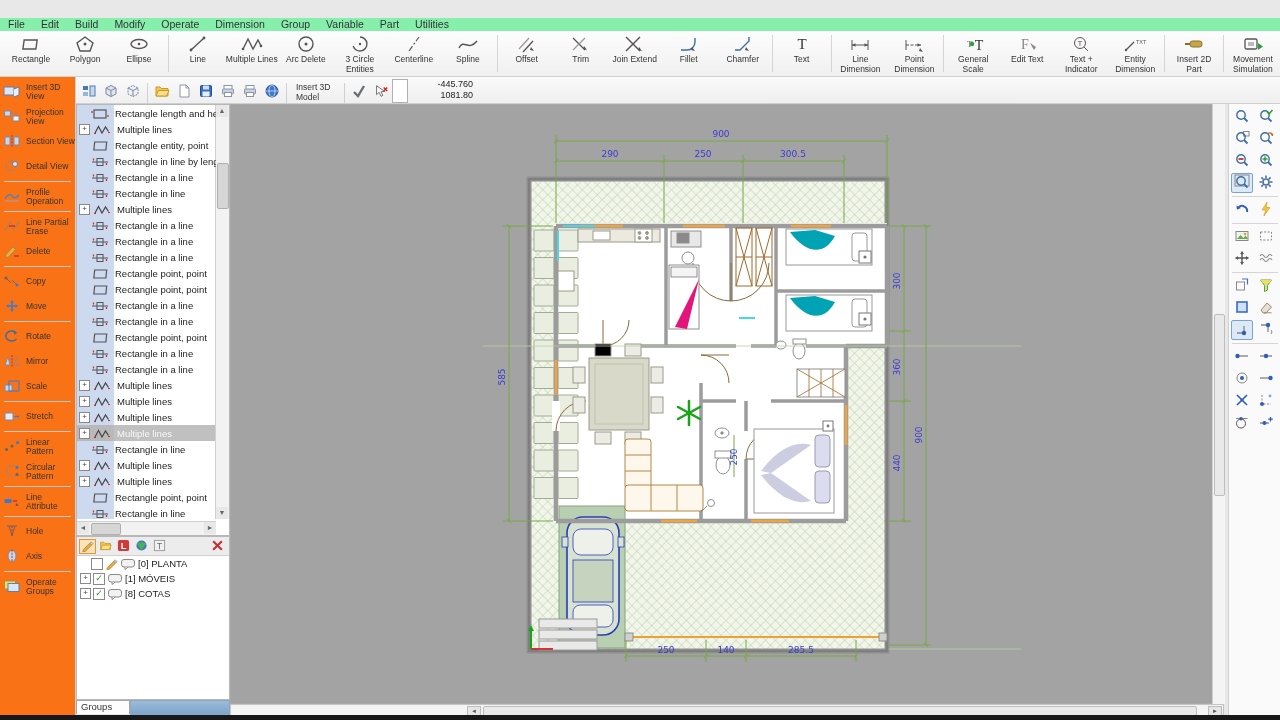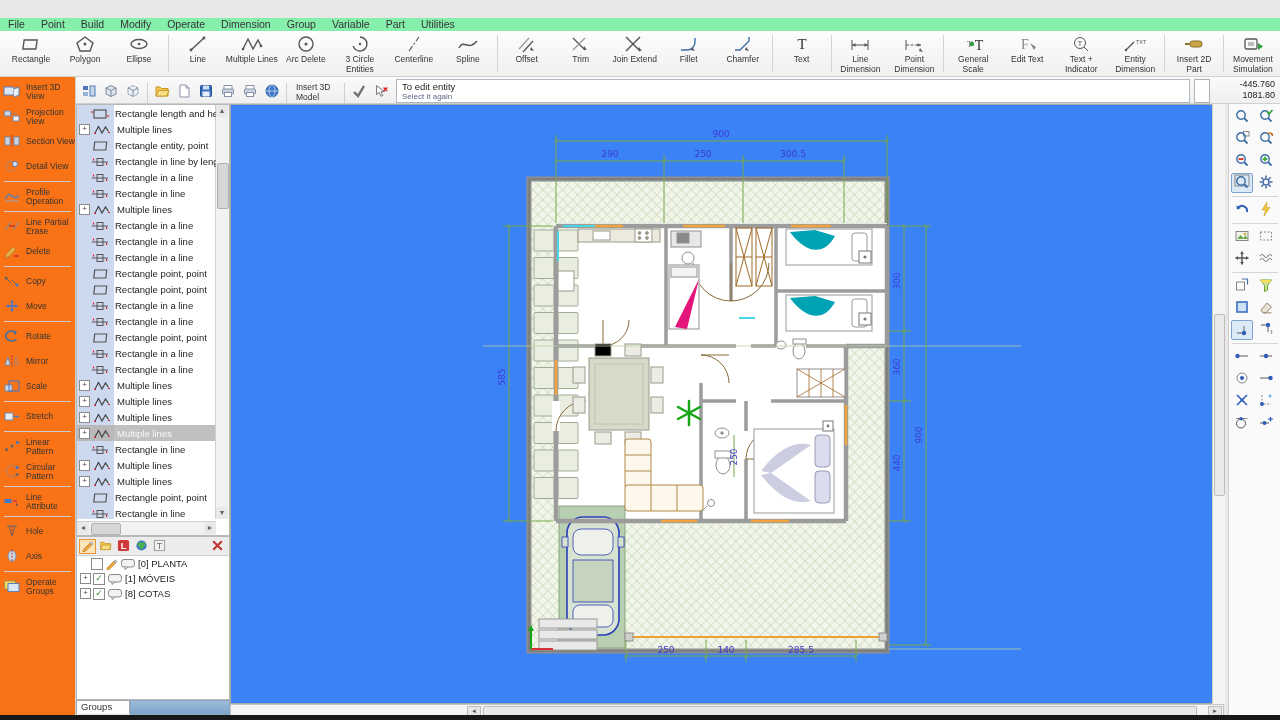--- a/index.html
+++ b/index.html
@@ -100,21 +100,21 @@
   .grow .pn{width:13px;height:13px;flex:none;margin-right:2px;}
   .grow .pn svg{width:13px;height:13px;}
   .grow .lab{font-size:9.5px;color:#222;white-space:nowrap;}
   
   #tabstrip{position:absolute;left:76px;top:700px;width:154px;height:15px;background:#e4e4e4;
     display:flex;}
   #tab-groups{width:54px;height:14px;background:#fdfdfd;border:1px solid #a8a8a8;border-bottom:none;
     font-size:9.5px;padding-left:4px;box-sizing:border-box;color:#333;}
   #tabfill{flex:1;background:linear-gradient(#9dbbd8,#7da6cc);border:1px solid #8aa8c4;}
   
-  #canvas{position:absolute;left:230px;top:104px;width:994px;height:600px;background:#3b82f6;
+  #canvas{position:absolute;left:230px;top:104px;width:994px;height:600px;background:#a3a3a3;
     border:1px solid #a8a8a8;box-sizing:border-box;overflow:hidden;}
   #plan{position:absolute;left:0;top:0;width:994px;height:600px;}
   #canvas-hscroll{position:absolute;left:230px;top:704px;width:994px;height:12px;background:#f4f4f4;
     border:1px solid #c4c4c4;box-sizing:border-box;}
   #canvas-hscroll .arl{position:absolute;left:236px;top:1px;width:12px;height:9px;background:#e6e6e6;
     border:1px solid #bdbdbd;font-size:6px;line-height:9px;text-align:center;color:#555;}
   #canvas-hscroll .thumb{position:absolute;left:252px;top:1px;width:712px;height:9px;
     background:#e9e9e9;border:1px solid #bdbdbd;border-radius:2px;}
   #canvas-hscroll .arr{position:absolute;right:1px;top:1px;width:12px;height:9px;background:#e6e6e6;
     border:1px solid #bdbdbd;font-size:6px;line-height:9px;text-align:center;color:#555;}
@@ -134,21 +134,21 @@
   
   #taskstrip{position:absolute;left:0;top:715px;width:1280px;height:5px;background:#181818;}
   .dimtxt{fill:#3b3bd1;font-size:9px;font-family:"DejaVu Sans",sans-serif;}
 </style>
 </head>
 <body>
 
 <div id="app">
   <div id="menubar">
       <span>File</span>
-      <span>Point</span>
+      <span>Edit</span>
       <span>Build</span>
       <span>Modify</span>
       <span>Operate</span>
       <span>Dimension</span>
       <span>Group</span>
       <span>Variable</span>
       <span>Part</span>
       <span>Utilities</span>
     </div>
   <div id="toolbar1">
@@ -409,24 +409,20 @@
         <span><svg viewBox="0 0 16 16">
             <path d="M3 9 L7 13 L13 3" fill="none" stroke="#6c6f73" stroke-width="2.4"></path>
           </svg></span>
       </div>
     <div class="tb2-btn" id="btn-cancel">
         <span><svg viewBox="0 0 18 16">
             <path d="M4 2 L4 12 L7 9.5 L9 14 L11 13 L9 8.8 L13 8.5 Z" fill="#fff" stroke="#444" stroke-width="0.8"></path>
             <path d="M12 4 l4 4 M16 4 l-4 4" stroke="#d22" stroke-width="1.6"></path>
           </svg></span>
       </div>
-    <div id="msgbox">
-      <div class="m1">To edit entity</div>
-      <div class="m2">Select it again</div>
-    </div>
     <div id="handlebox"></div>
     <div id="coords">
       <div>-445.760</div>
       <div>1081.80</div>
     </div>
   </div>
 
   <div id="sidebar">
       <div class="sb-item">
         <span class="ic"><svg viewBox="0 0 18 14">

